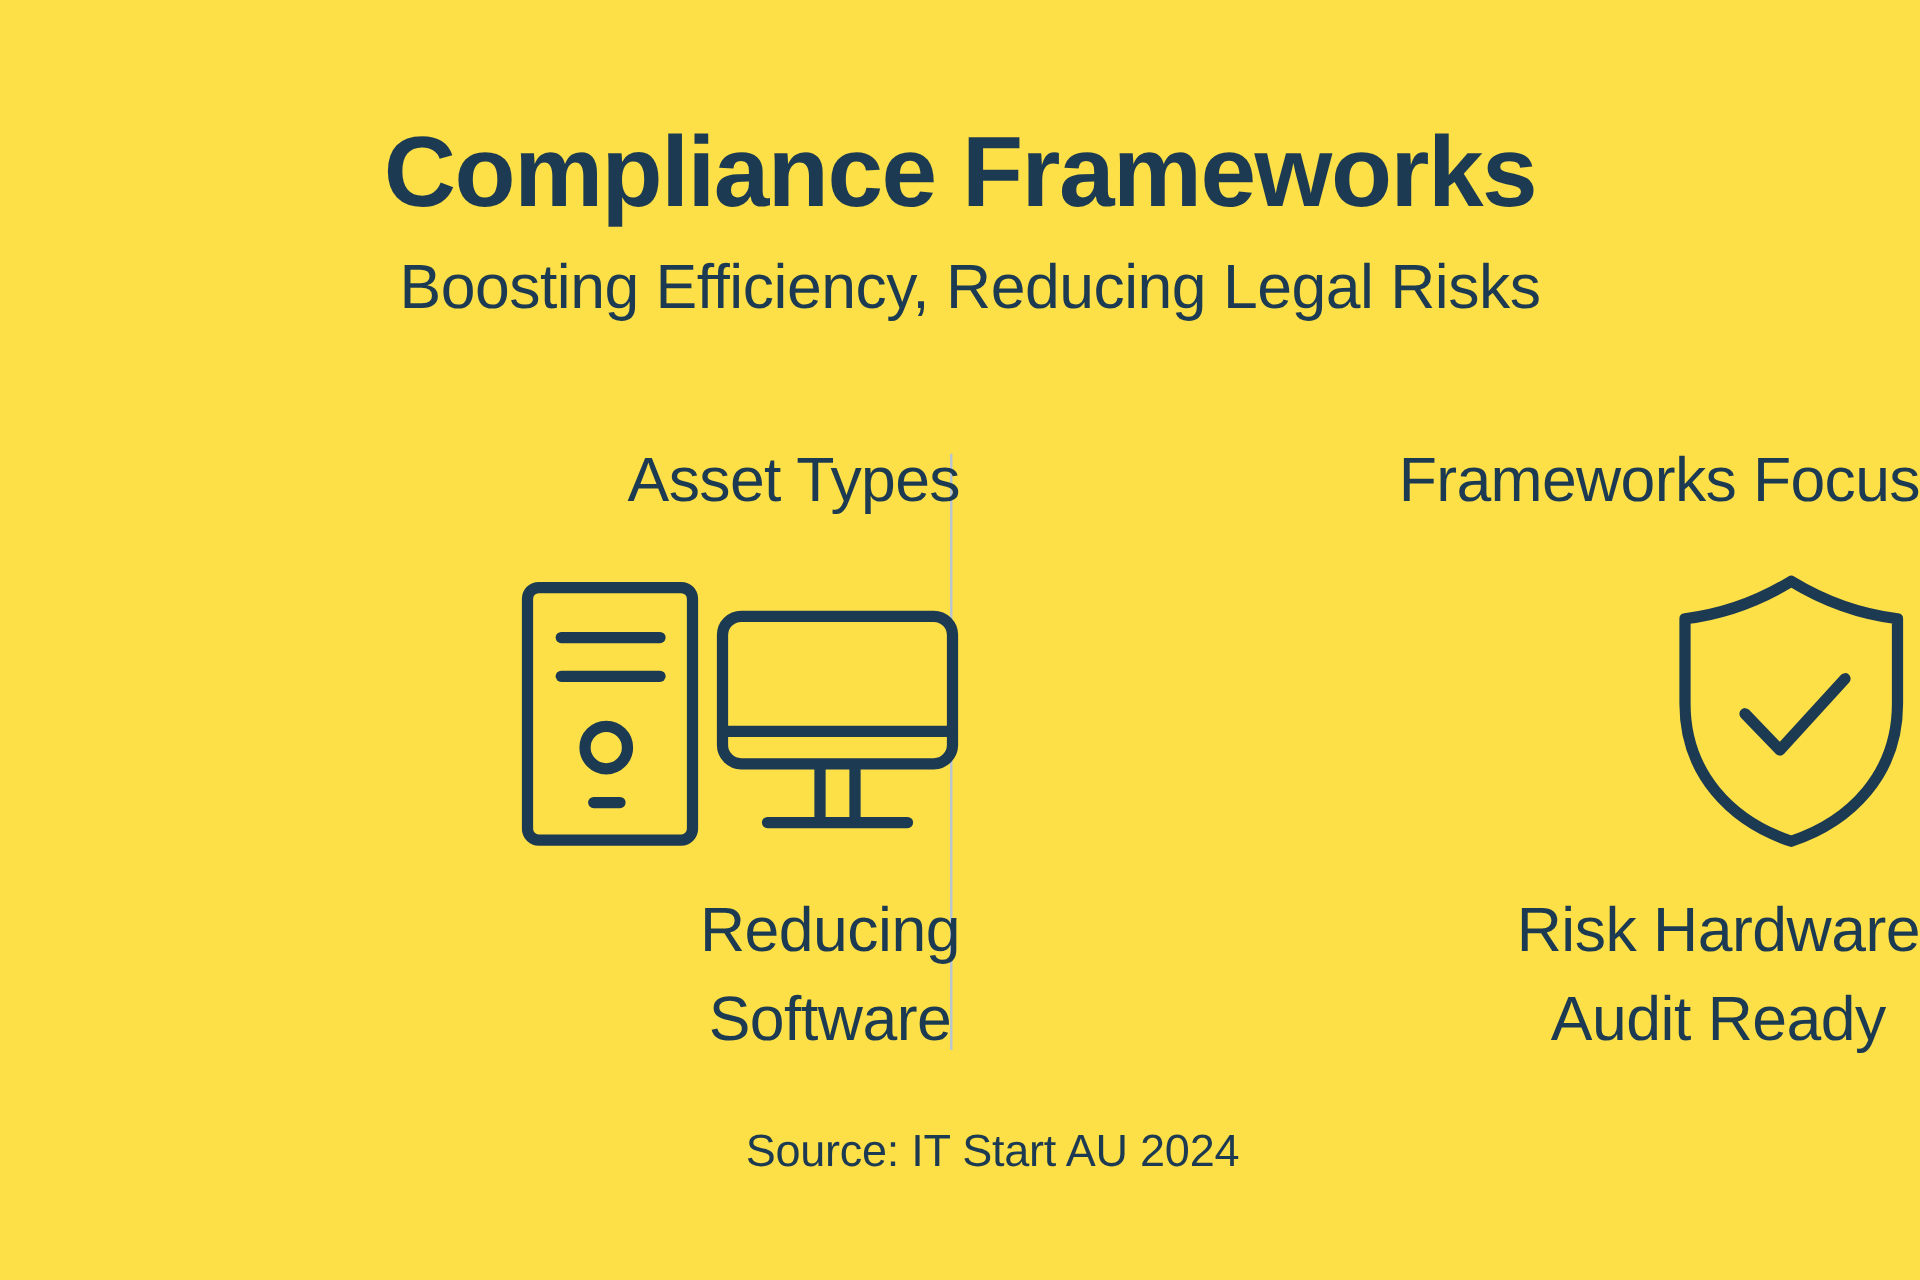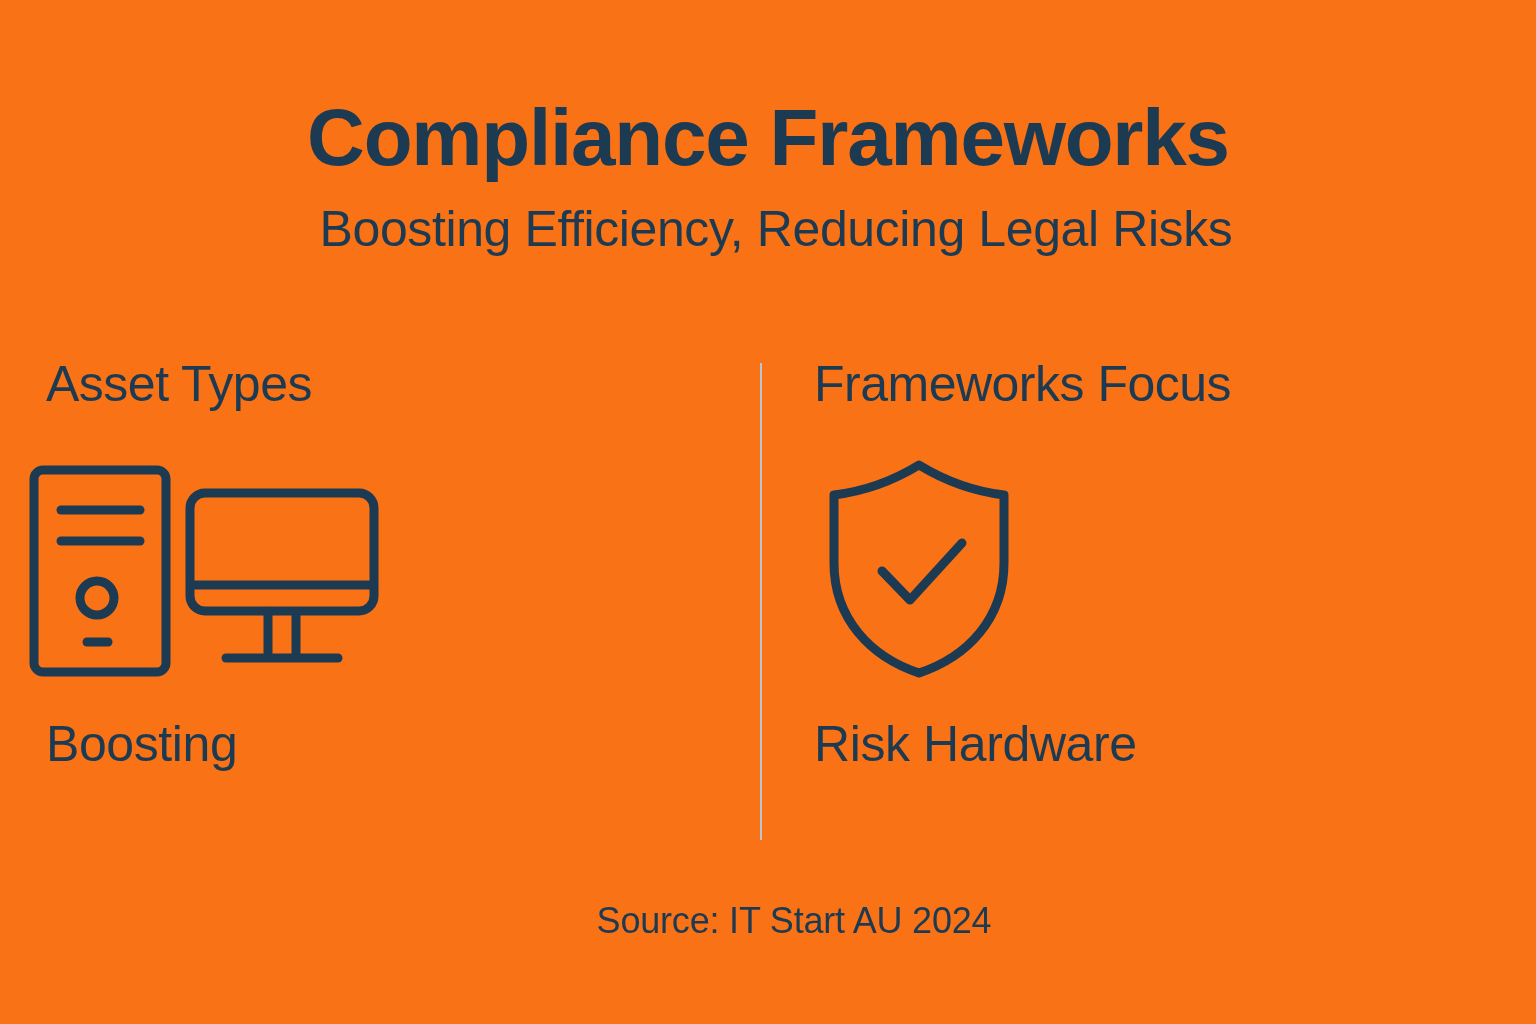--- a/index.html
+++ b/index.html
@@ -13,21 +13,21 @@
     overflow: hidden;
     font-family: "Liberation Sans", sans-serif;
     color: #1c3a52;
     -webkit-font-smoothing: antialiased;
   }
 
   .infographic {
     position: relative;
     width: 1536px;
     height: 1024px;
-    background: #f97316;
+    background: #fde047;
     box-sizing: border-box;
   }
 
   
   .header {
     position: absolute;
     top: 96px;
     left: 0;
     width: 1536px;
     text-align: center;
@@ -59,22 +59,21 @@
     width: 1536px;
     height: 490px;
     display: flex;
     flex-direction: row;
     align-items: flex-start;
   }
   .column {
     width: 768px;
     display: flex;
     flex-direction: column;
-    align-items: flex-start;
-    padding-left: 46px;
+    align-items: flex-end;
   }
   .col-heading {
     font-size: 50px;
     font-weight: 400;
     letter-spacing: -0.5px;
     line-height: 1.05;
     color: #1c3a52;
     margin: 0;
     white-space: nowrap;
   }
@@ -165,40 +164,42 @@
           <line x1="163" y1="124" x2="345" y2="124"></line>
 
           <line x1="240" y1="151" x2="240" y2="195"></line>
           <line x1="268" y1="151" x2="268" y2="195"></line>
 
           <line x1="198" y1="197" x2="310" y2="197"></line>
         </svg>
       </div>
 
       <div class="labels">
-        <div class="label-line">Boosting</div>
+        <div class="label-line">Reducing</div>
+        <div class="label-line">Software</div>
       </div>
     </div>
 
     <div class="column">
       <div class="col-heading">Frameworks Focus</div>
 
       <div class="icon-wrap right-icon">
         <svg width="200" height="220" viewBox="0 0 200 220" fill="none" stroke="#1c3a52" stroke-width="9" stroke-linecap="round" stroke-linejoin="round">
 
           <path d="M12 36 C45 32 74 20 97 6 C120 20 149 32 182 36
                    L182 104 C182 160 145 198 97 214
                    C49 198 12 160 12 104 Z"></path>
 
           <path d="M60 112 L88 141 L140 84"></path>
         </svg>
       </div>
 
       <div class="labels">
         <div class="label-line">Risk Hardware</div>
+        <div class="label-line">Audit Ready</div>
       </div>
     </div>
 
   </div>
 
   <div class="footer">
     <span class="source-text">Source: IT Start AU 2024</span>
   </div>
 
 </div>

